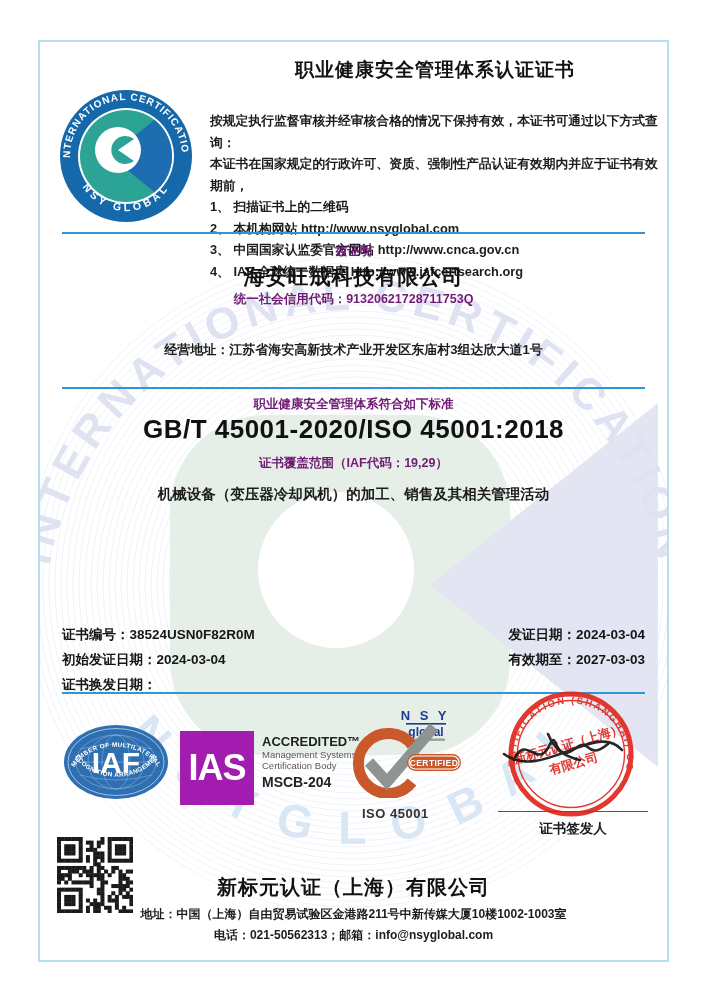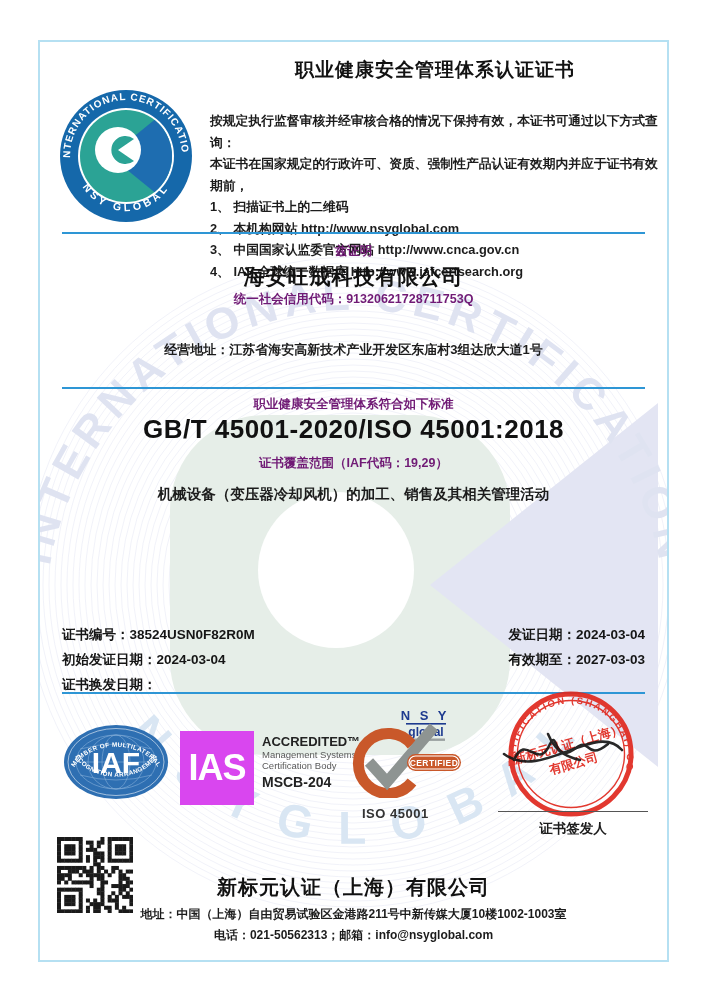--- a/index.html
+++ b/index.html
@@ -17,21 +17,21 @@
   .intro { font-size:12.8px; line-height:21.5px; color:#1c1c1c; font-weight:600; }
   .sep { position:absolute; left:62px; width:583px; height:2px; background:#2e96d5; }
   .small-lbl { font-size:12.5px; font-weight:600; color:#701a75; }
   .company-name { font-size:21px; font-weight:700; color:#111; letter-spacing:1px; }
   .addr { font-size:13px; font-weight:600; color:#1c1c1c; }
   .std-code { font-size:26px; font-weight:700; color:#111; letter-spacing:0.5px; }
   .scope-txt { font-size:14.5px; font-weight:600; color:#1c1c1c; }
   .cert-col { font-size:13.5px; font-weight:600; color:#151515; line-height:25px; }
   .cert-col.right { text-align:right; }
   .ias-box { position:absolute; left:180px; top:731px; width:74px; height:74px;
-             background:#d946ef; color:#fff; display:flex; align-items:center; justify-content:center;
+             background:#a21caf; color:#fff; display:flex; align-items:center; justify-content:center;
              font-size:36px; font-weight:700; letter-spacing:-1px; }
   .ias-text { position:absolute; left:262px; top:735px; line-height:1.15; }
   .ias-text .l1 { font-size:13px; font-weight:700; color:#222; }
   .ias-text .l2, .ias-text .l3 { font-size:9.5px; color:#5a5a5a; font-weight:500; }
   .ias-text .l4 { font-size:14px; font-weight:700; color:#222; margin-top:2px; }
   .iso-lbl { font-size:13px; color:#333; font-weight:600; letter-spacing:0.5px; }
   .sign-line { position:absolute; left:498px; top:811px; width:150px; height:1px; background:#555; }
   .signer { position:absolute; left:498px; top:820px; width:150px; text-align:center;
             font-size:13.5px; font-weight:700; color:#1c1c1c; }
   .footer-company { font-size:20px; font-weight:700; color:#111; letter-spacing:1px; }

